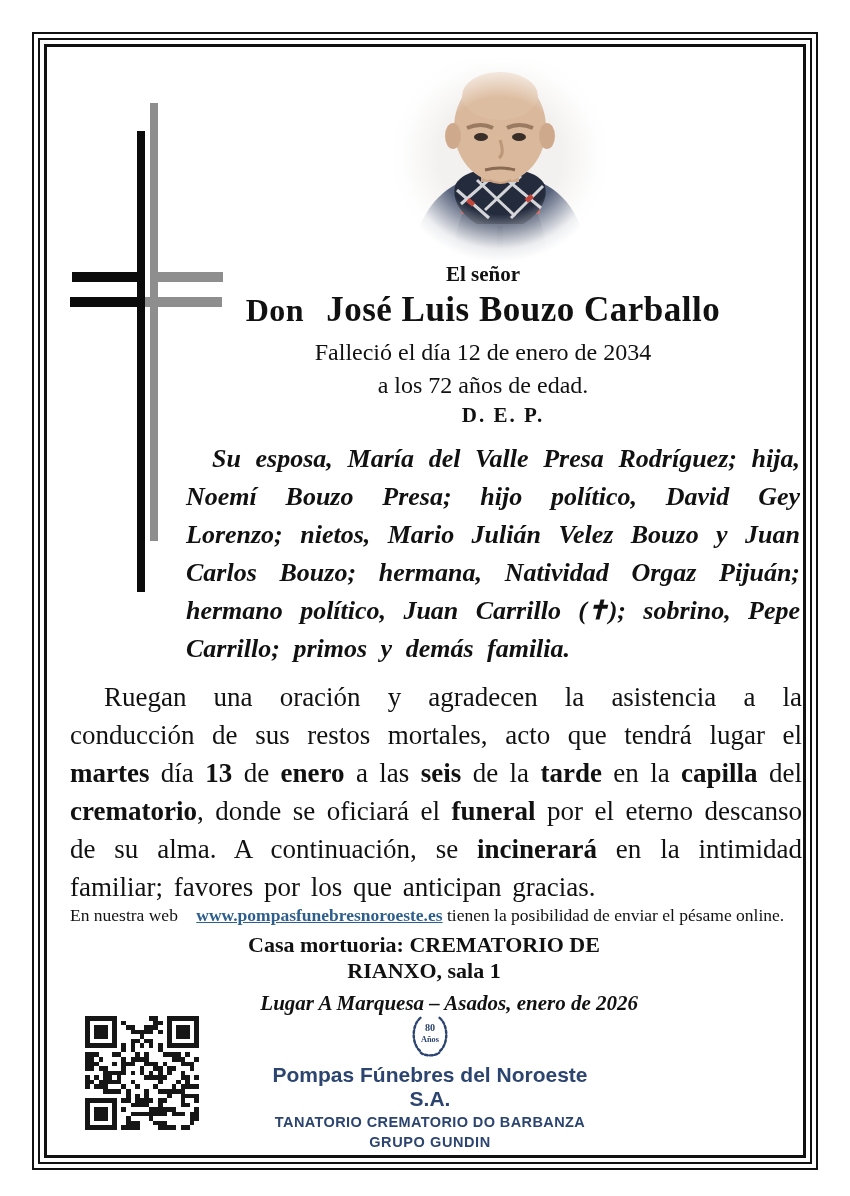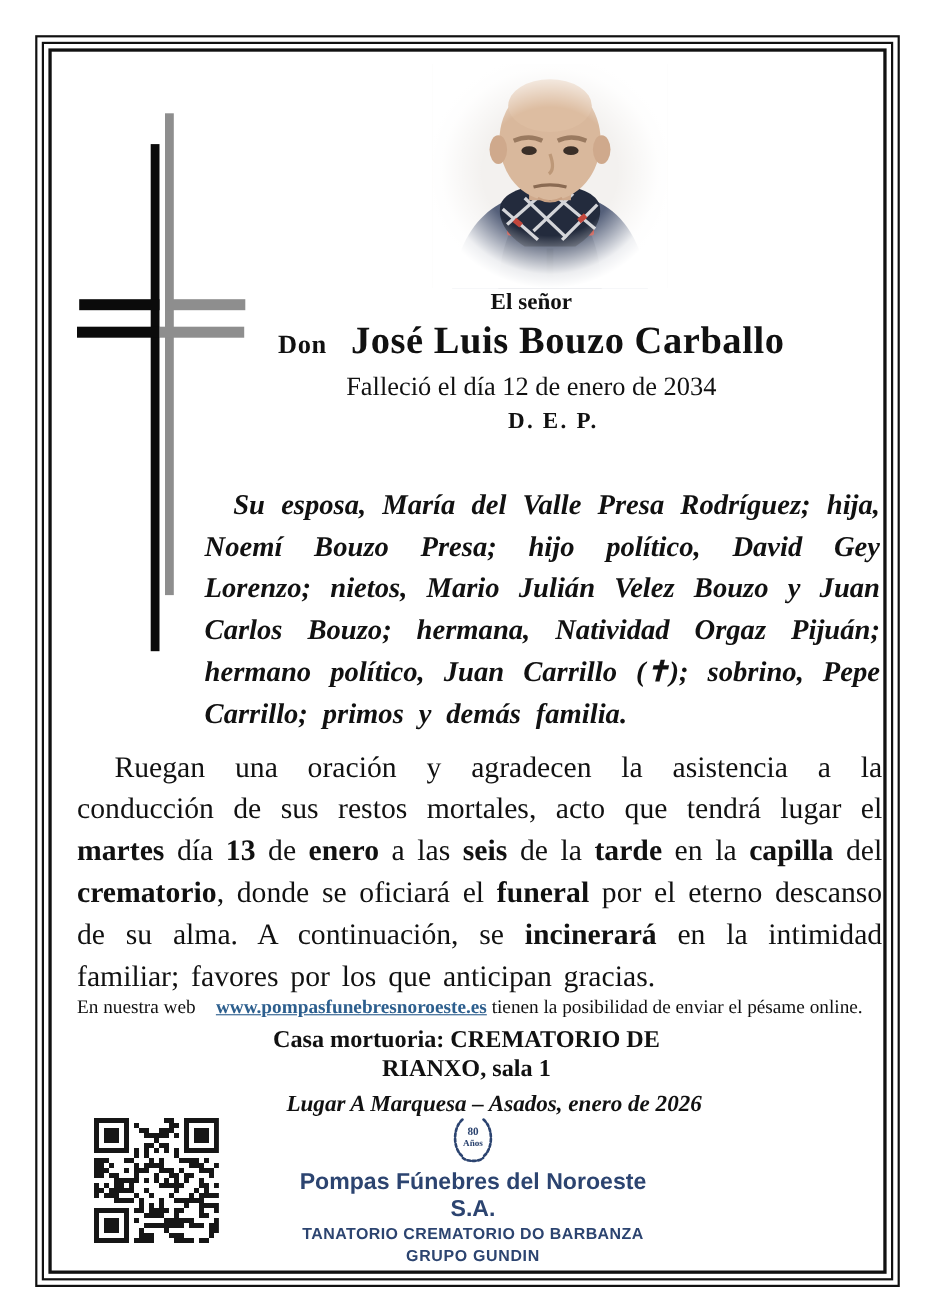--- a/index.html
+++ b/index.html
@@ -26,21 +26,21 @@
   
   .photo{position:absolute;left:393px;top:58px;width:214px;height:204px;}
   .photo svg{display:block;width:100%;height:100%;}
   .photo .vignette{position:absolute;inset:0;
     background:radial-gradient(ellipse 52% 52% at 50% 48%, rgba(255,255,255,0) 55%, rgba(255,255,255,.9) 88%, #fff 100%);}
 
   
   .header{position:absolute;left:158px;top:262px;width:650px;text-align:center;}
   .honorific{font-size:21px;font-weight:bold;}
   .name-line{margin-top:3px;font-weight:bold;font-size:35px;letter-spacing:.5px;}
-  .name-prefix{font-size:24px;margin-right:22px;}
+  .name-prefix{font-size:32px;margin-right:22px;}
   .death-line{margin-top:9px;font-size:24px;}
   .age-line{margin-top:6px;font-size:24px;}
   .dep{margin-top:4px;font-size:21px;font-weight:bold;letter-spacing:2px;margin-left:40px;}
 
   
   .family{position:absolute;left:186px;top:440px;width:614px;
     font-size:26px;line-height:38px;font-weight:bold;font-style:italic;
     text-align:justify;text-indent:26px;word-spacing:7px;}
 
   
@@ -130,20 +130,21 @@
   </svg>
   <div class="vignette"></div>
 </div>
 
 <div class="header">
   <div class="honorific">El señor</div>
   <div class="name-line">
     <span class="name-prefix">Don</span><span>José Luis Bouzo Carballo</span>
   </div>
   <div class="death-line">Falleció el día 12 de enero de 2034</div>
+  <div class="age-line">a los 72 años de edad.</div>
   <div class="dep">D. E. P.</div>
 </div>
 
 <div class="family">Su esposa, María del Valle Presa Rodríguez; hija, Noemí Bouzo Presa; hijo político, David Gey Lorenzo; nietos, Mario Julián Velez Bouzo y Juan Carlos Bouzo; hermana, Natividad Orgaz Pijuán; hermano político, Juan Carrillo (✝); sobrino, Pepe Carrillo; primos y demás familia.</div>
 
 <div class="main-par"><span>Ruegan una oración y agradecen la asistencia a la conducción de sus restos mortales, acto que tendrá lugar el </span><b>martes</b><span> día </span><b>13</b><span> de </span><b>enero</b><span> a las </span><b>seis</b><span> de la </span><b>tarde</b><span> en la </span><b>capilla</b><span> del </span><b>crematorio</b><span>, donde se oficiará el </span><b>funeral</b><span> por el eterno descanso de su alma. A continuación, se </span><b>incinerará</b><span> en la intimidad familiar; favores por los que anticipan gracias.</span></div>
 
 <div class="web-line"><span>En nuestra web </span><a>www.pompasfunebresnoroeste.es</a><span> tienen la posibilidad de enviar el pésame online.</span></div>
 
 <div class="mortuary">

